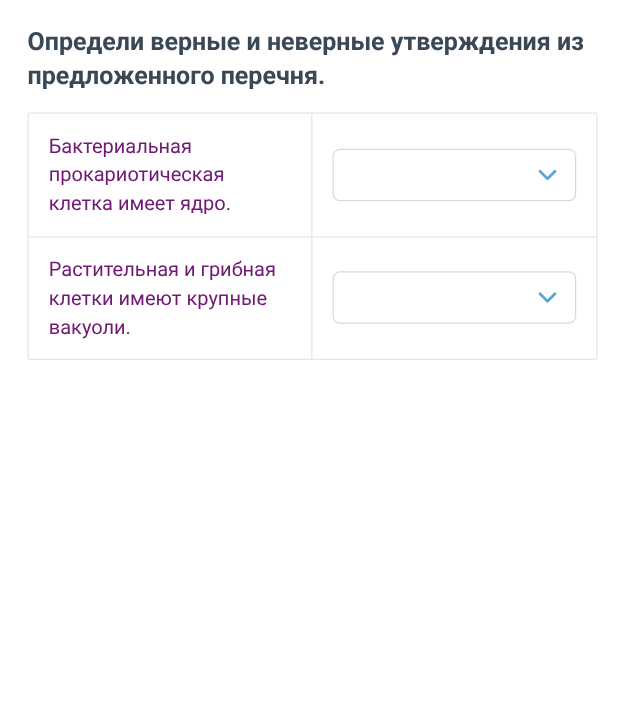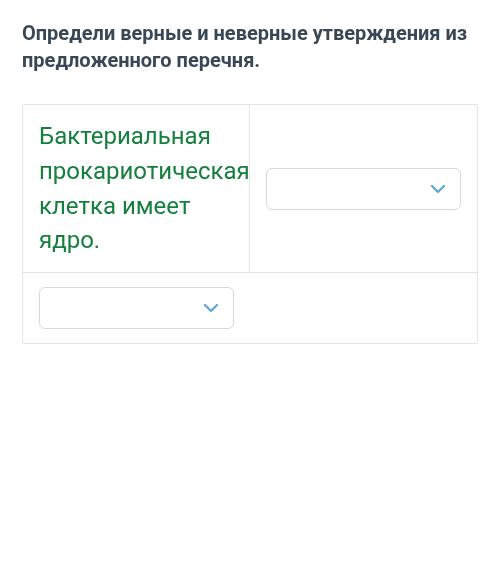--- a/index.html
+++ b/index.html
@@ -8,37 +8,37 @@
     background: #ffffff;
     width: 500px;
     padding: 20px 22px;
     color: #4a5568;
   }
   .question-title {
     font-size: 20px;
     font-weight: 700;
     color: #3a4856;
     line-height: 1.35;
-    margin-bottom: 30px;
+    margin-bottom: 16px;
   }
   .table {
     border: 1px solid #e2e6ea;
     border-radius: 2px;
   }
   .row {
     display: flex;
     border-bottom: 1px solid #e2e6ea;
   }
   .row:last-child { border-bottom: none; }
   .cell-left {
     width: 50%;
     padding: 14px 16px;
-    font-size: 24px;
+    font-size: 16px;
     line-height: 1.45;
-    color: #15803d;
+    color: #701a75;
     border-right: 1px solid #e2e6ea;
     display: flex;
     align-items: center;
   }
   .cell-right {
     width: 50%;
     padding: 14px 16px;
     display: flex;
     align-items: center;
   }
@@ -77,20 +77,21 @@
               <path d="M2 5 L8 11 L14 5" fill="none" stroke="#5aa7d6" stroke-width="2.2" stroke-linecap="round" stroke-linejoin="round"></path>
             </svg>
         </span>
       </div>
     </div>
   </div>
 
 
 
   <div class="row">
+    <div class="cell-left">Растительная и грибная клетки имеют крупные вакуоли.</div>
     <div class="cell-right">
       <div class="dropdown">
         <span class="chevron">
           <svg width="16" height="16" viewBox="0 0 16 16">
               <path d="M2 5 L8 11 L14 5" fill="none" stroke="#5aa7d6" stroke-width="2.2" stroke-linecap="round" stroke-linejoin="round"></path>
             </svg>
         </span>
       </div>
     </div>
   </div>

